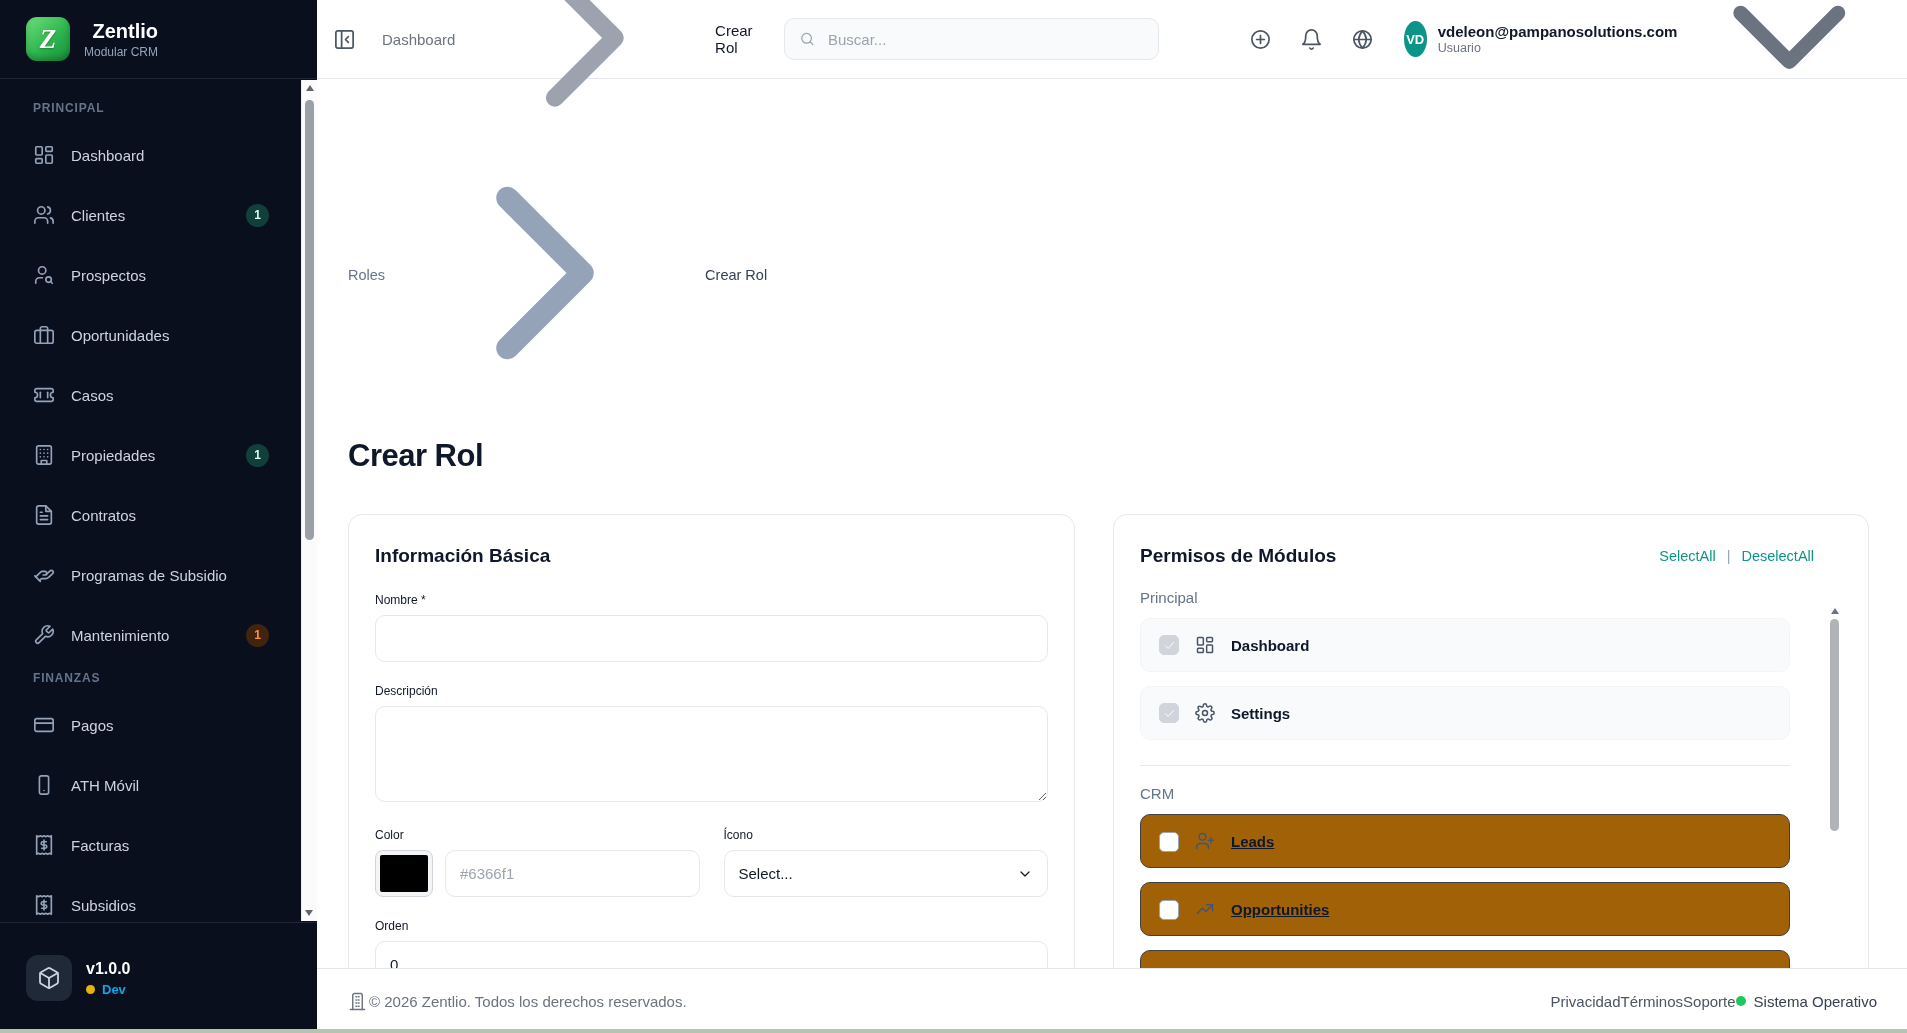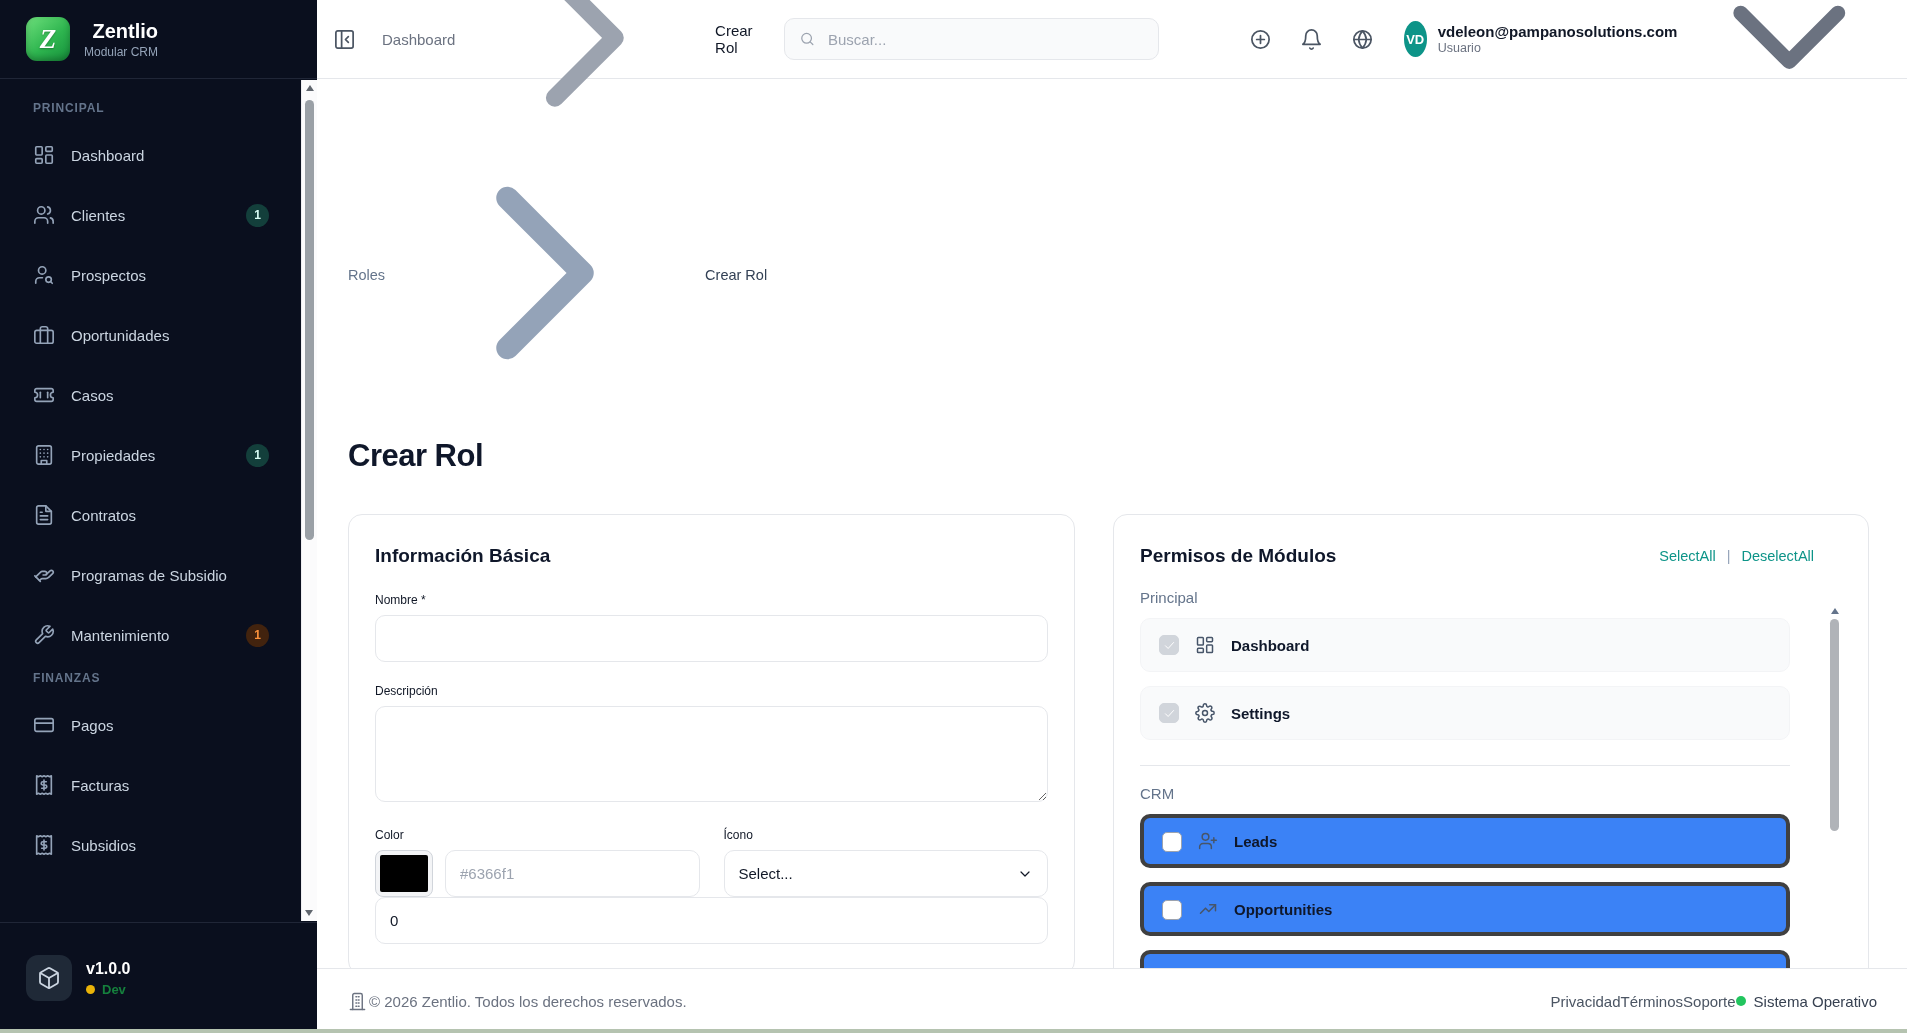--- a/index.html
+++ b/index.html
@@ -22,21 +22,21 @@
   .nav-txt { flex:1; white-space:nowrap; overflow:hidden; }
   .badge { margin-left:auto; min-width:23px; height:23px; padding:0 6px; border-radius:12px; display:flex; align-items:center; justify-content:center; font-size:12px; font-weight:700; }
   .badge.teal { background:#133f3b; color:#d7fdf4; }
   .badge.orange { background:#42230e; color:#fb923c; }
   .side-footer { height:111px; flex-shrink:0; border-top:1px solid rgba(148,163,184,.16); display:flex; align-items:center; gap:14px; padding:0 20px 0 26px; }
   .cube-box { width:46px; height:46px; border-radius:12px; background:#1f2937; display:flex; align-items:center; justify-content:center; color:#cbd5e1; }
   .cube-box svg { width:24px; height:24px; }
   .ver { color:#fff; font-size:16px; font-weight:700; }
   .env { display:flex; align-items:center; gap:7px; margin-top:4px; }
   .env .dot { width:9px; height:9px; border-radius:50%; background:#eab308; }
-  .env span.tx { color:#15803d; font-size:13px; font-weight:600; }
+  .env span.tx { color:#0ea5e9; font-size:13px; font-weight:600; }
 
   
   .side-scrollbar { position:absolute; top:80px; right:0; bottom:112px; width:16px; background:#fbfbfc; border-left:1px solid #ededf0; }
   .tri-up, .tri-down { width:0; height:0; border-left:4px solid transparent; border-right:4px solid transparent; margin:5px auto 0; }
   .tri-up { border-bottom:6px solid #60666e; }
   .tri-down { border-top:6px solid #60666e; position:absolute; bottom:5px; left:3px; }
   .sb-thumb { position:absolute; top:20px; left:3px; width:9px; height:440px; border-radius:5px; background:#9aa0a6; }
 
   
   .main { flex:1; min-width:0; display:flex; flex-direction:column; background:#fff; }
@@ -86,21 +86,21 @@
 
   
   .perm-head { display:flex; align-items:center; justify-content:space-between; padding-right:28px; margin-bottom:22px; }
   .perm-links { display:flex; align-items:center; gap:11px; font-size:14.5px; }
   .perm-links a { color:#0d9488; text-decoration:none; cursor:pointer; }
   .perm-links .pipe { color:#94a3b8; }
   .perm-groups { padding-right:52px; }
   .group-label { font-size:15px; color:#64748b; font-weight:500; margin:0 0 12px; }
   .perm-row { display:flex; align-items:center; gap:16px; height:54px; border-radius:10px; padding:0 18px; margin-bottom:14px; font-size:15px; font-weight:600; color:#0f172a; cursor:pointer; }
   .perm-row.locked { background:#f9fafb; border:1px solid #f3f4f6; }
-  .perm-row.open { background:#3b82f6; border:4px solid #404040; }
+  .perm-row.open { background:#a16207; border:1px solid #404040;text-decoration:underline; }
   .perm-row .pi { width:20px; height:20px; color:#475569; }
   .perm-row .pi svg { width:20px; height:20px; display:block; }
   .group-div { border-top:1px solid #e5e7eb; margin:25px 0 19px; }
   .perm-scrollbar { position:absolute; top:88px; right:26px; bottom:16px; width:14px; }
   .perm-scrollbar .tri-up { border-bottom-color:#64748b; }
   .pm-thumb { position:absolute; top:16px; left:2px; width:9px; height:212px; border-radius:5px; background:#b0b3b8; }
 
   .page-footer { height:65px; flex-shrink:0; border-top:1px solid #e5e7eb; display:flex; align-items:center; gap:11px; padding:0 30px 0 31px; background:#fff; }
   .f-left { display:flex; align-items:center; gap:2px; color:#6b7280; font-size:15px; }
   .f-left svg { width:19px; height:19px; color:#6b7280; }
@@ -233,20 +233,29 @@
         </div>
         <div class="nav-label">FINANZAS</div>
         <div class="nav-item">
           <span class="ni-icon">
             <svg viewBox="0 0 24 24" fill="none" stroke="currentColor" stroke-width="1.8" stroke-linecap="round" stroke-linejoin="round">
               <rect x="2" y="5" width="20" height="14" rx="2"></rect>
               <path d="M2 10h20"></path>
             </svg>
           </span>
           <span class="nav-txt">Pagos</span>
+        </div>
+        <div class="nav-item">
+          <span class="ni-icon">
+            <svg viewBox="0 0 24 24" fill="none" stroke="currentColor" stroke-width="1.8" stroke-linecap="round" stroke-linejoin="round">
+              <rect x="7" y="2" width="10" height="20" rx="2"></rect>
+              <path d="M12 18h.01"></path>
+            </svg>
+          </span>
+          <span class="nav-txt">ATH Móvil</span>
         </div>
         <div class="nav-item">
           <span class="ni-icon">
             <svg viewBox="0 0 24 24" fill="none" stroke="currentColor" stroke-width="1.8" stroke-linecap="round" stroke-linejoin="round">
               <path d="M4 2v20l2-1 2 1 2-1 2 1 2-1 2 1 2-1 2 1V2l-2 1-2-1-2 1-2-1-2 1-2-1-2 1Z"></path>
               <path d="M12 6.5v11"></path>
               <path d="M14.5 8.5h-3.75a1.75 1.75 0 1 0 0 3.5h2.5a1.75 1.75 0 1 1 0 3.5H9.5"></path>
             </svg>
           </span>
           <span class="nav-txt">Facturas</span>
@@ -387,20 +396,21 @@
               <div class="sel">
                 <span>Select...</span>
                 <span style="display: inline-block; width: 16px; height: 16px;">
                     <svg viewBox="0 0 24 24" fill="none" stroke="currentColor" stroke-width="1.8" stroke-linecap="round" stroke-linejoin="round" style="width: 100%; height: 100%; display: block;">
                       <path d="m6 9 6 6 6-6"></path>
                     </svg>
                   </span>
               </div>
             </div>
           </div>
+          <label class="f-label">Orden</label>
           <input class="field" value="0" style="">
           
         </section>
 
         <section class="card card-right">
           <div class="perm-head">
             <h2 class="card-title">Permisos de Módulos</h2>
             <div class="perm-links">
               <a>SelectAll</a>
               <span class="pipe">|</span>

